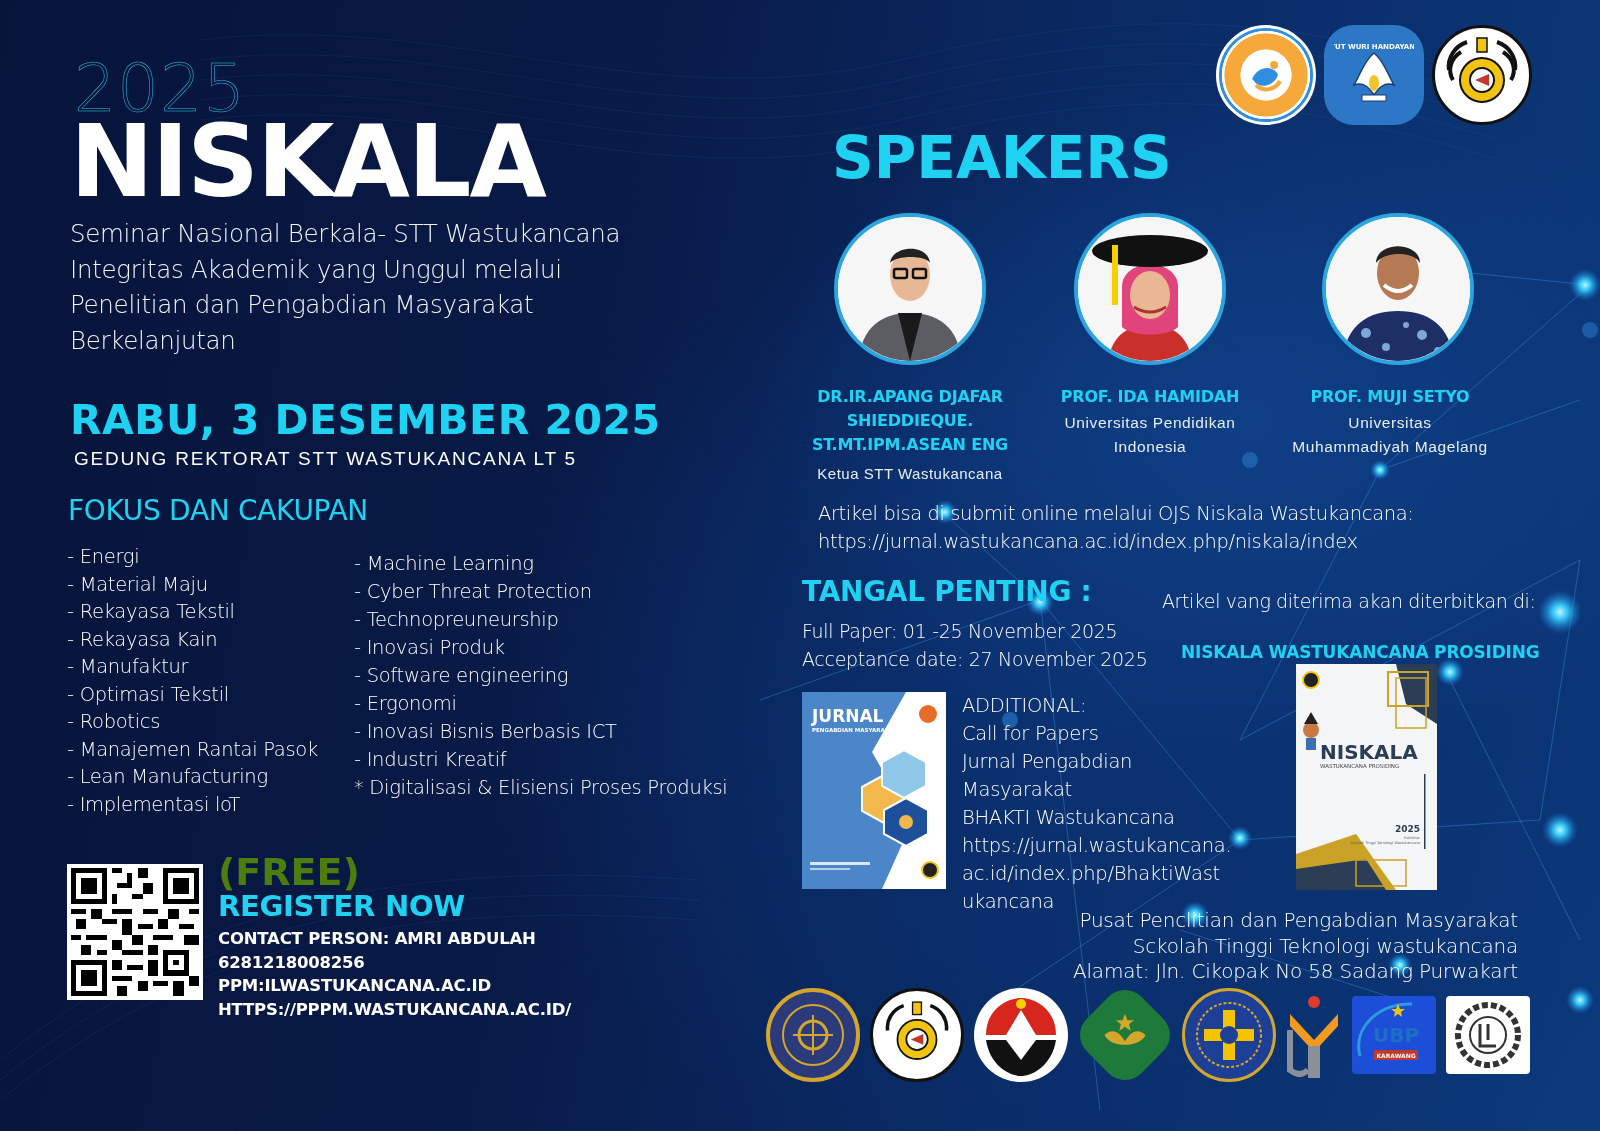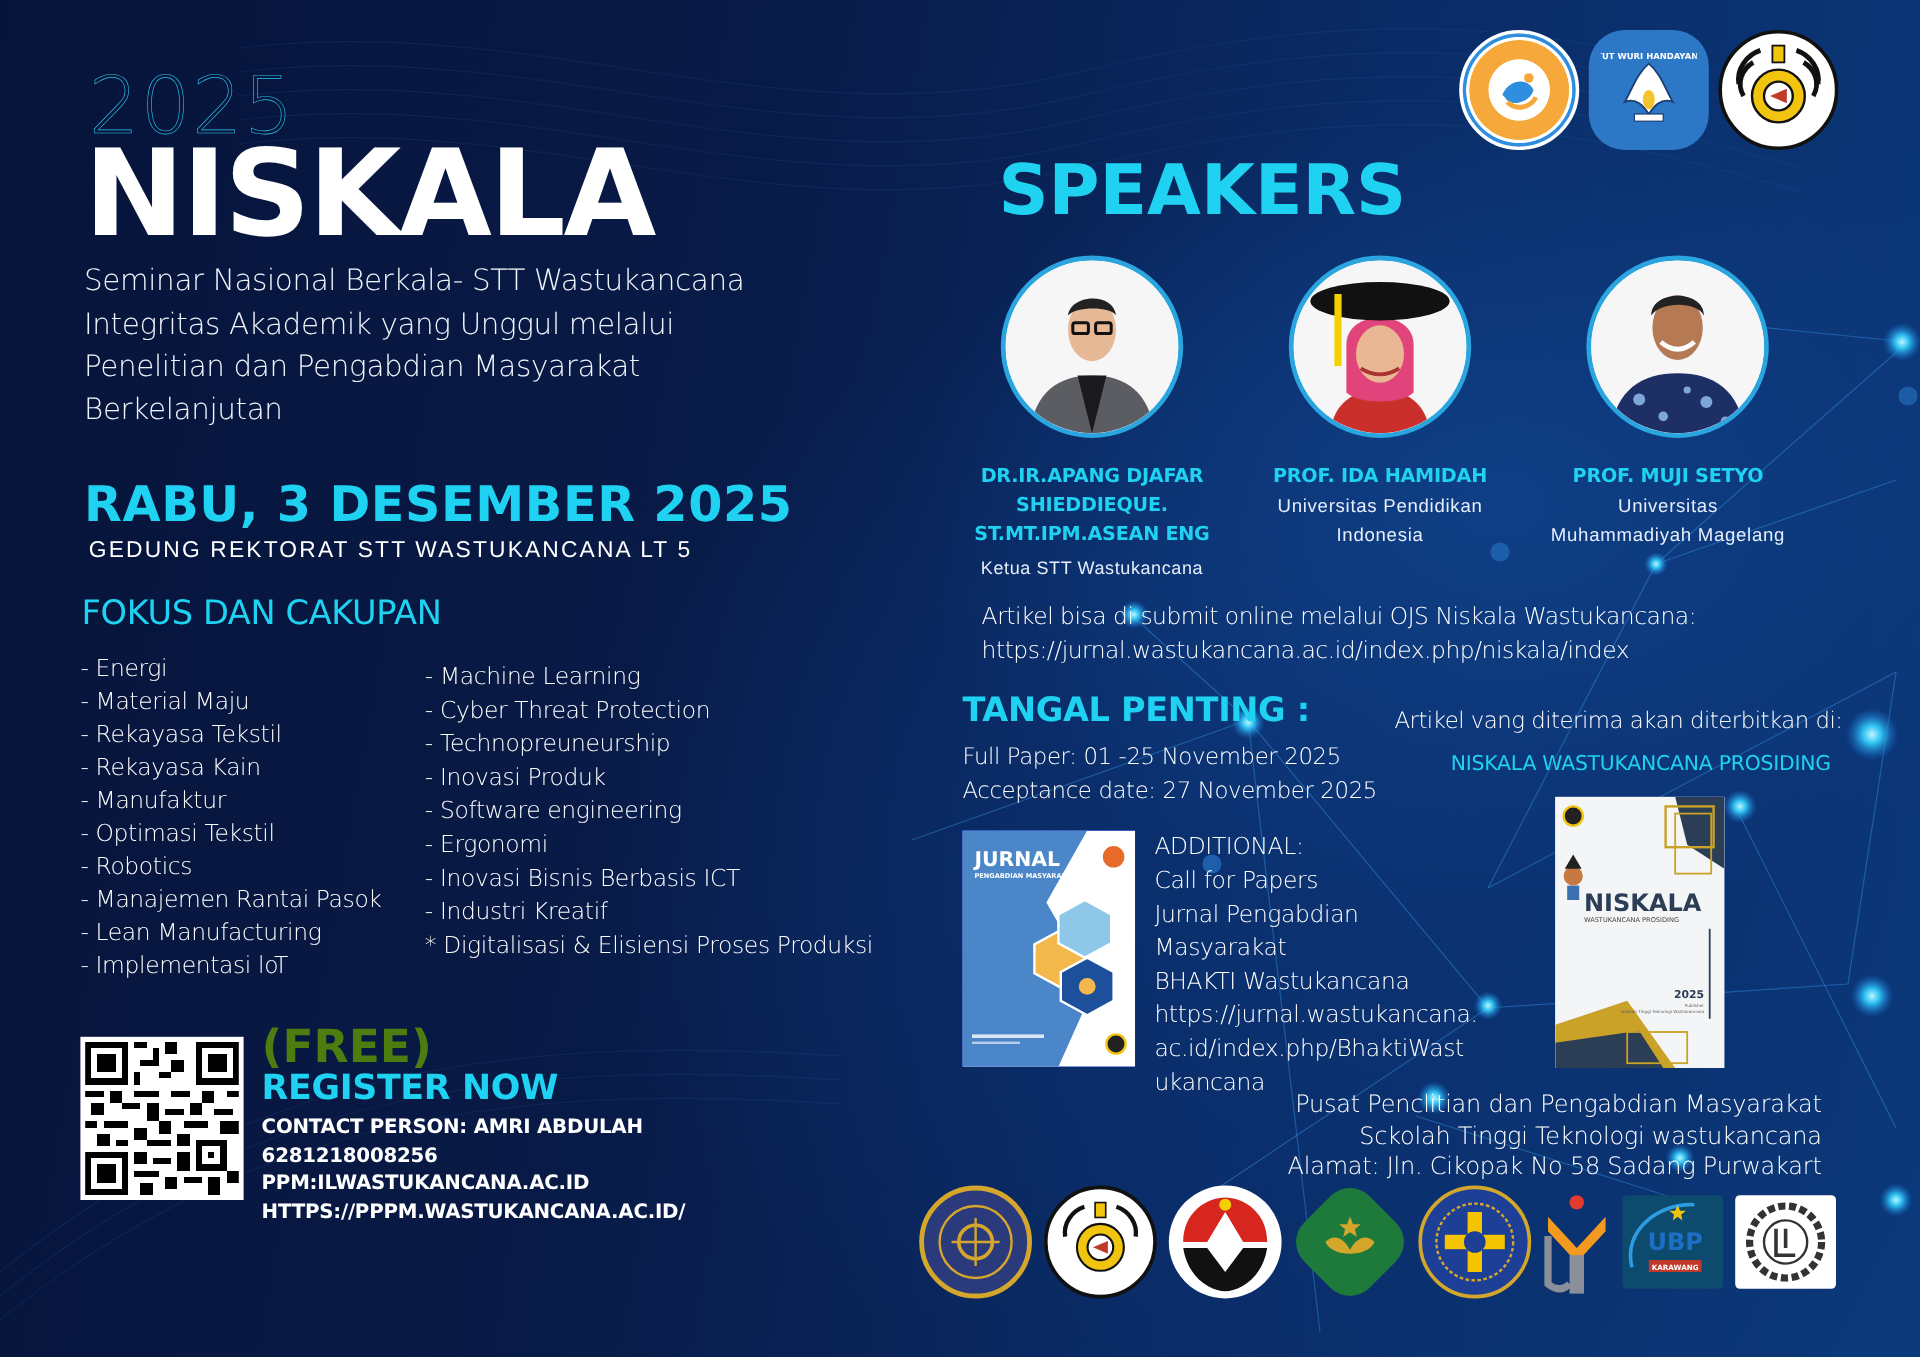--- a/index.html
+++ b/index.html
@@ -42,21 +42,21 @@
   .logo-circle { width: 100px; height: 100px; border-radius: 50%; display: flex; align-items: center; justify-content: center; font-size: 9px; font-weight: 700; text-align: center; overflow: hidden; }
 
   .speaker-photo { width: 152px; height: 152px; border-radius: 50%; border: 4px solid #2aa5e0; background: #ffffff; overflow: hidden; position: absolute; }
   .speaker-name { position: absolute; text-align: center; font-size: 16px; font-weight: 700; color: #1fd2f2; line-height: 24px; font-family: "DejaVu Sans", sans-serif; letter-spacing: -0.2px; }
   .speaker-aff { position: absolute; text-align: center; font-size: 15.5px; color: #e6eefb; line-height: 24px; letter-spacing: 0.6px; }
 
   .submit { left: 802px; top: 500px; font-size: 19.5px; line-height: 28px; color: #ffffff; font-family: "DejaVu Sans", sans-serif; font-weight: 300; letter-spacing: -0.4px; margin-left: 16px; }
   .dates-h { left: 802px; top: 575px; font-size: 28px; font-weight: 700; color: #1fd2f2; font-family: "DejaVu Sans", sans-serif; letter-spacing: -0.3px; }
   .dates { left: 802px; top: 617px; font-size: 19px; line-height: 28px; color: #ffffff; font-family: "DejaVu Sans", sans-serif; font-weight: 300; letter-spacing: -0.3px; }
   .published { left: 1162px; top: 590px; font-size: 19px; color: #ffffff; font-family: "DejaVu Sans", sans-serif; font-weight: 300; letter-spacing: -0.4px; }
-  .prosiding { left: 1181px; top: 627px; font-size: 17px; font-weight: 400; color: #1fd2f2; font-family: "DejaVu Sans", sans-serif; letter-spacing: -0.2px; margin-left: 28px; }
+  .prosiding { left: 1181px; top: 642px; font-size: 17px; font-weight: 700; color: #1fd2f2; font-family: "DejaVu Sans", sans-serif; letter-spacing: -0.2px; }
 
   .journal-cover { left: 802px; top: 692px; width: 144px; height: 197px; background: #1d4ed8; overflow: hidden; }
   .additional { left: 962px; top: 692px; width: 280px; font-size: 19.5px; line-height: 28px; color: #ffffff; font-family: "DejaVu Sans", sans-serif; font-weight: 300; letter-spacing: -0.3px; }
   .prosiding-cover { left: 1296px; top: 664px; width: 141px; height: 226px; background: #f4f5f7; overflow: hidden; }
 
   .org { right: 82px; top: 908px; text-align: right; font-size: 20px; line-height: 25.5px; color: #ffffff; font-family: "DejaVu Sans", sans-serif; font-weight: 300; letter-spacing: -0.2px; }
   .logos-bottom { left: 766px; top: 988px; display: flex; gap: 10px; align-items: center; }
   .logo-b { width: 94px; height: 94px; border-radius: 50%; display: flex; align-items: center; justify-content: center; font-size: 8px; font-weight: 700; text-align: center; overflow: hidden; }
 </style>
 </head>
@@ -433,21 +433,21 @@
     </svg>
   </div>
   <div class="logo-b" style="background:transparent; width:56px; border-radius:0;">
     <svg width="56" height="90" viewBox="0 0 56 90">
       <circle cx="28" cy="12" r="6" fill="#e23a2d"></circle>
       <path d="M4 24 L28 50 L52 24 L52 36 L28 62 L4 36 Z" fill="#f29a1f"></path>
       <rect x="22" y="56" width="12" height="32" fill="#8a8f99"></rect>
       <path d="M4 40 L4 80 Q 14 88 22 80" fill="none" stroke="#8a8f99" stroke-width="6"></path>
     </svg>
   </div>
-  <div class="logo-b" style="background:#0c4a6e; border-radius:4px; width:84px; height:78px;">
+  <div class="logo-b" style="background:#1d4ed8; border-radius:4px; width:84px; height:78px;">
     <svg width="84" height="78" viewBox="0 0 84 78">
       <path d="M8 60 C 0 30, 30 6, 60 8" fill="none" stroke="#2e9be0" stroke-width="3"></path>
       <polygon points="46,8 48,13 53,13 49,16 50,21 46,18 42,21 43,16 39,13 44,13" fill="#f1c40f"></polygon>
       <text x="44" y="46" font-size="20" font-weight="700" fill="#1d6fc6" text-anchor="middle" font-family="DejaVu Sans, sans-serif">UBP</text>
       <rect x="22" y="54" width="44" height="10" fill="#c0392b"></rect>
       <text x="44" y="62" font-size="6" font-weight="700" fill="#fff" text-anchor="middle" font-family="DejaVu Sans, sans-serif">KARAWANG</text>
     </svg>
   </div>
   <div class="logo-b" style="background:#ffffff; border-radius:4px; width:84px; height:78px;">
     <svg width="84" height="78" viewBox="0 0 84 78">

